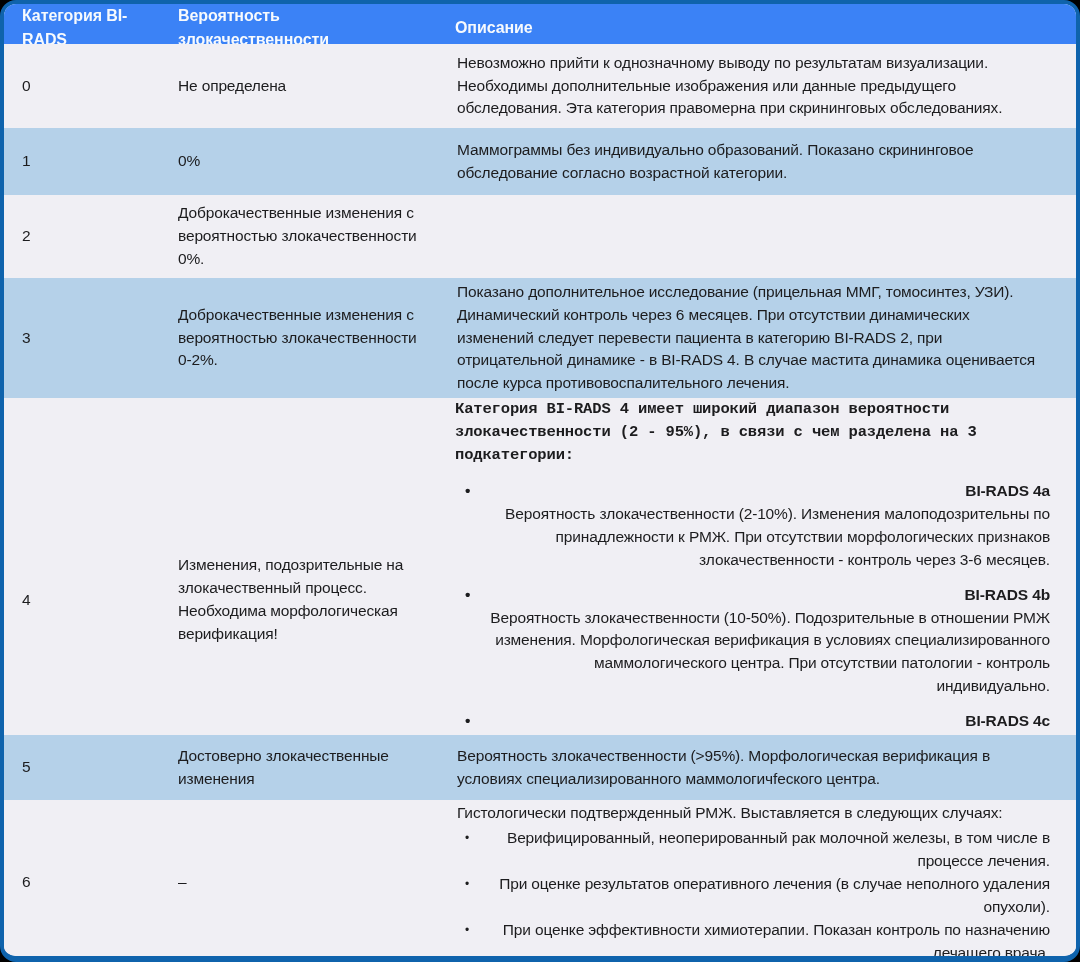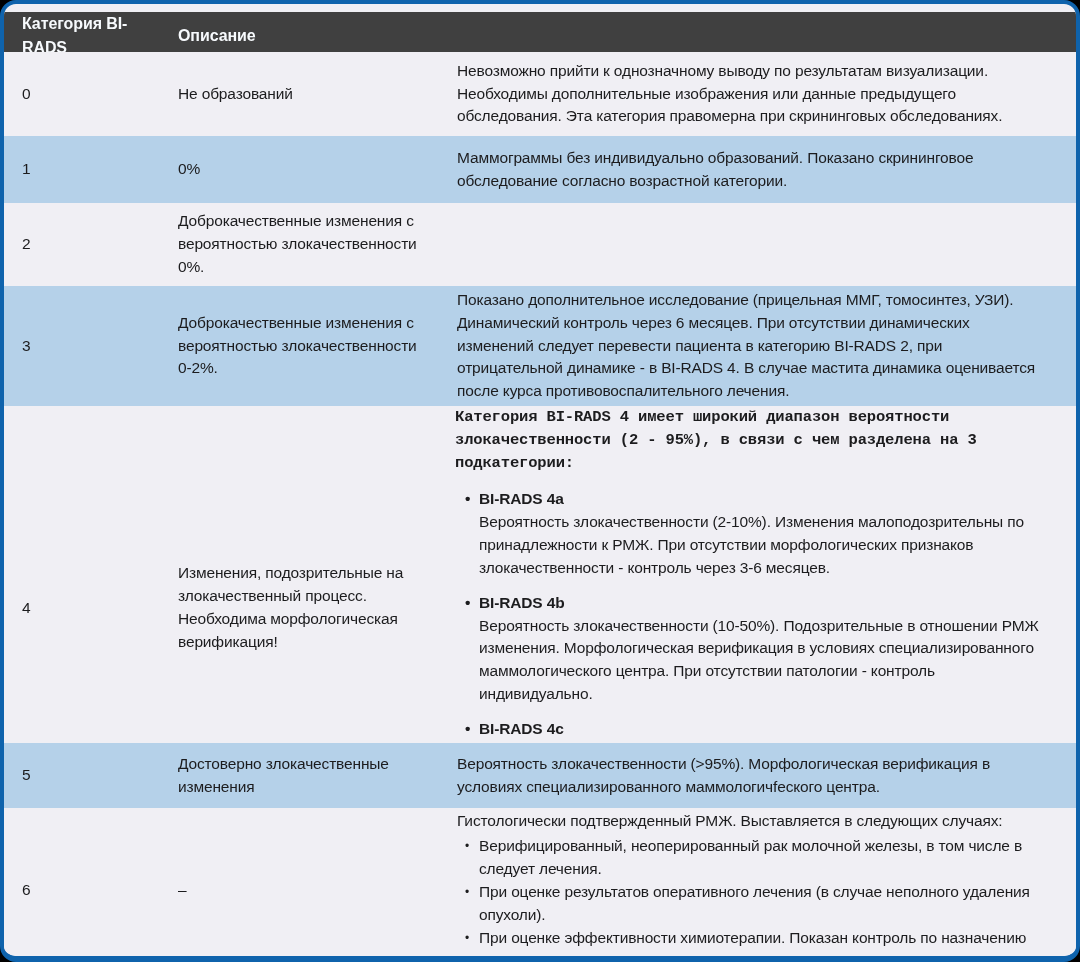--- a/index.html
+++ b/index.html
@@ -19,21 +19,21 @@
     background: #f0eff4;
     display: flex;
     flex-direction: column;
   }
   .row {
     display: grid;
     grid-template-columns: 156px 277px 1fr;
     align-items: center;
     flex: 0 0 auto;
   }
-  .row.header   { height: 40px;  background: #404040; color: #f7fafd; margin-top: 8px; }
+  .row.header   { height: 40px;  background: #3b82f6; color: #f7fafd; }
   .row.r0 { height: 84px; }
   .row.r1 { height: 67px; }
   .row.r2 { height: 83px; }
   .row.r3 { height: 120px; }
   .row.r4 { height: 337px; }
   .row.r5 { height: 65px; }
   .row.r6 { flex: 1 1 auto; }
   .row.light { background: #f0eff4; }
   .row.blue  { background: #b5d1e9; }
 
@@ -58,37 +58,38 @@
   .bullet {
     display: flex;
     margin-top: 12px;
     padding-left: 10px;
   }
   .bullet .dot {
     flex: 0 0 auto;
     width: 14px;
     font-weight: 700;
   }
-  .bullet .btxt { flex: 1 1 auto; }
+  .bullet .btxt { flex: 1 1 auto; text-align: right; }
   .bullets-plain .bullet { margin-top: 0; }
   .bullets-plain .bullet .dot { font-weight: 400; font-size: 12px; line-height: 23px; }
 </style>
 </head>
 <body>
 
 <div class="frame">
 
   <div class="row header">
     <div class="cell c1">Категория BI-RADS</div>
+    <div class="cell c2">Вероятность злокачественности</div>
     <div class="cell c3">Описание</div>
   </div>
 
   <div class="row r0 light">
     <div class="cell c1">0</div>
-    <div class="cell c2">Не образований</div>
+    <div class="cell c2">Не определена</div>
     <div class="cell c3">
         <p>Невозможно прийти к однозначному выводу по результатам визуализации. Необходимы дополнительные изображения или данные предыдущего обследования. Эта категория правомерна при скрининговых обследованиях.</p>
       </div>
   </div>
 
   <div class="row r1 blue">
     <div class="cell c1">1</div>
     <div class="cell c2">0%</div>
     <div class="cell c3">
         <p>Маммограммы без индивидуально образований. Показано скрининговое обследование согласно возрастной категории.</p>
@@ -145,21 +146,21 @@
       </div>
   </div>
 
   <div class="row r6 light">
     <div class="cell c1">6</div>
     <div class="cell c2">–</div>
     <div class="cell c3 bullets-plain">
       <p>Гистологически подтвержденный РМЖ. Выставляется в следующих случаях:</p>
       <div class="bullet">
         <span class="dot">•</span>
-        <div class="btxt">Верифицированный, неоперированный рак молочной железы, в том числе в следует лечения.</div>
+        <div class="btxt">Верифицированный, неоперированный рак молочной железы, в том числе в процессе лечения.</div>
       </div>
       <div class="bullet">
         <span class="dot">•</span>
         <div class="btxt">При оценке результатов оперативного лечения (в случае неполного удаления опухоли).</div>
       </div>
       <div class="bullet">
         <span class="dot">•</span>
         <div class="btxt">При оценке эффективности химиотерапии. Показан контроль по назначению лечащего врача.</div>
       </div>
     </div>

